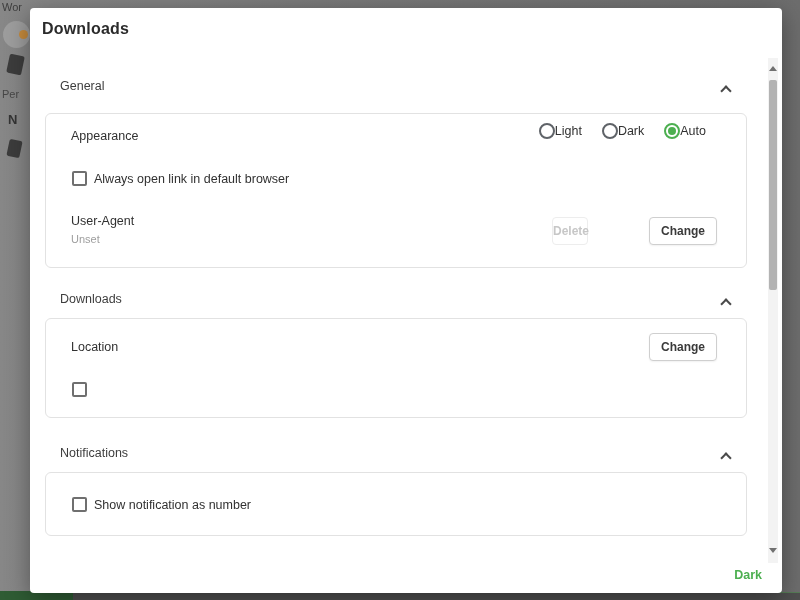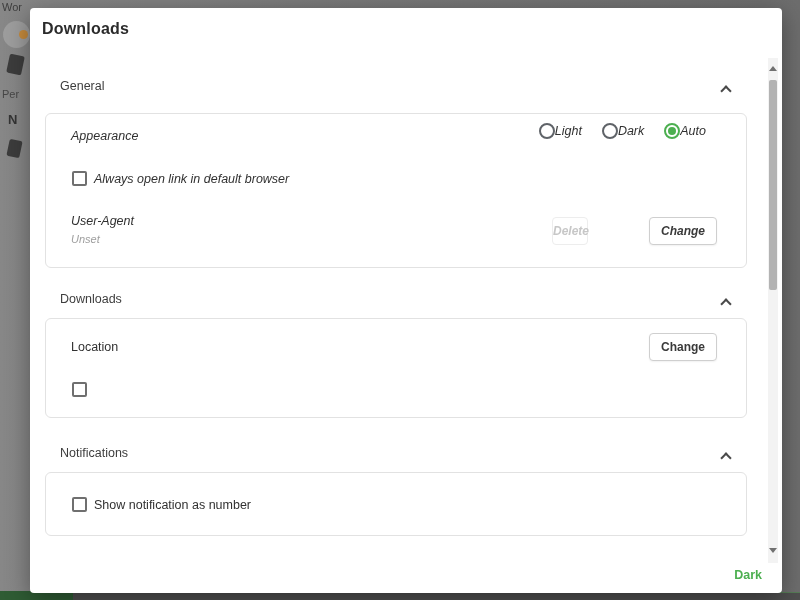--- a/index.html
+++ b/index.html
@@ -111,21 +111,21 @@
 
 <div class="modal">
 
   <div class="modal-title">Downloads</div>
 
   <div class="section-header" style="top:71px;">General</div>
   <div class="chevron-wrap" style="top:74px;">
     <span class="chevron-up"></span>
   </div>
 
-  <div class="card" style="top:105px; height:155px;font-style:italic;">
+  <div class="card" style="top:105px; height:155px;">
     <div class="row-label" style="left:25px; top:15px;">Appearance</div>
 
     <div class="radio-group">
       <div class="radio-opt">
         <span class="radio-circle"></span>
         <span class="radio-label">Light</span>
       </div>
       <div class="radio-opt">
         <span class="radio-circle"></span>
         <span class="radio-label">Dark</span>

